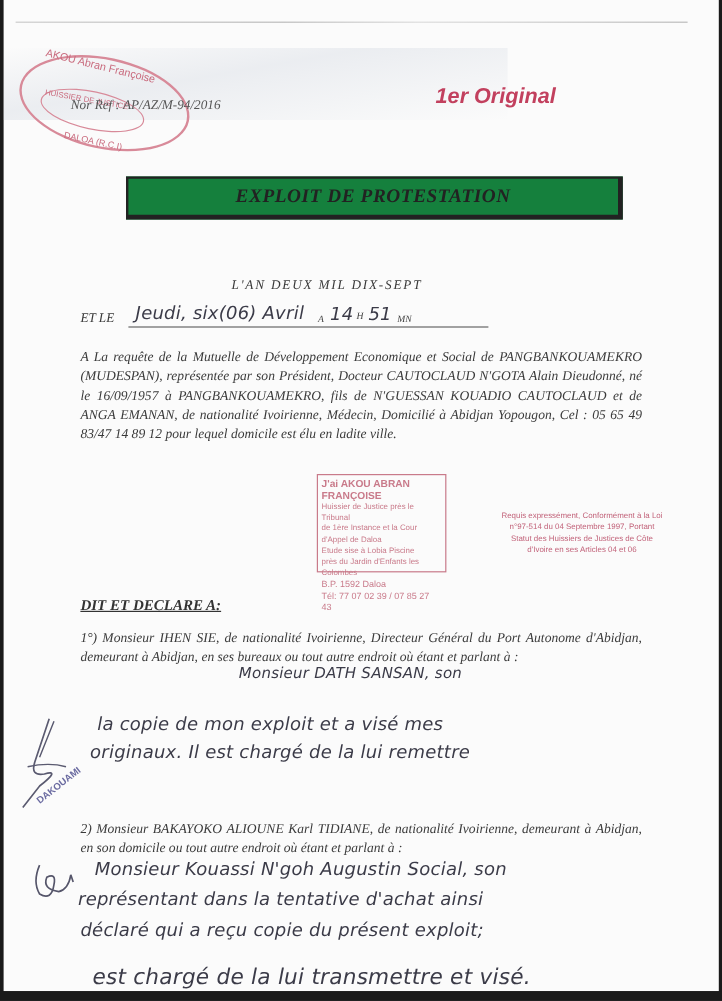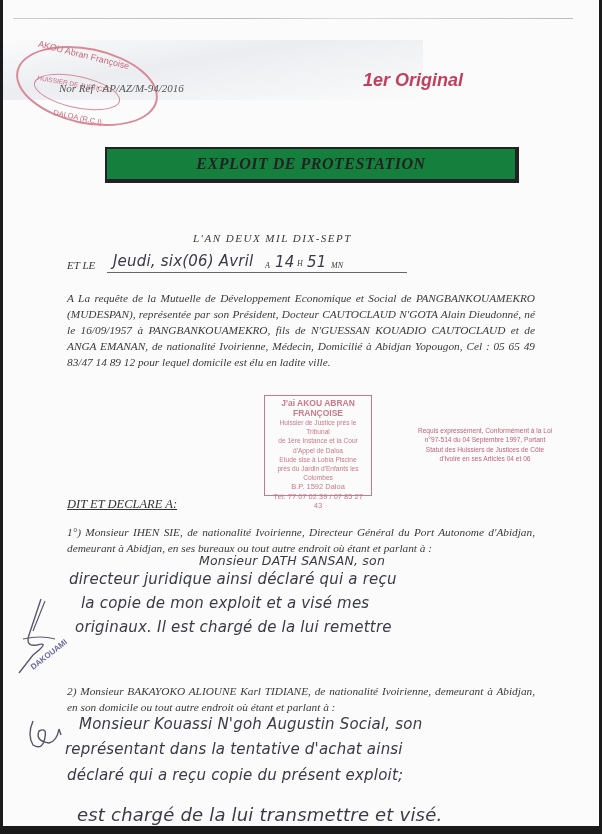--- a/index.html
+++ b/index.html
@@ -52,34 +52,34 @@
   .title-text { font-family: "Liberation Serif", serif; font-weight: bold; font-style: italic; font-size: 16px; color: #222; letter-spacing: 0.5px; }
 
   .lan { left: 190px; top: 232px; font-size: 11px; letter-spacing: 1.5px; }
   .etle { left: 64px; top: 259px; font-size: 11px; }
   .date-hand { left: 110px; top: 252px; font-size: 15px; }
   .date-line { position: absolute; left: 104px; top: 272px; width: 300px; height: 1px; background: #666; }
 
   .para { position: absolute; left: 64px; width: 468px; font-size: 11.3px; line-height: 16px; text-align: justify; }
 
   .box-stamp {
-    position: absolute; left: 261px; top: 395px; width: 108px; height: 101px;
+    position: absolute; left: 261px; top: 395px; width: 108px; height: 82px;
     border: 1.5px solid #c97a8a; padding: 2px 3px; box-sizing: border-box;
-    font-family: "Liberation Sans", sans-serif; color: #c97a8a; text-align: center;
+    font-family: "Liberation Sans", sans-serif; color: #c97a8a; 
     font-size: 6.6px; line-height: 9.2px;
   }
   .box-stamp .name { font-size: 8.5px; font-weight: bold; line-height: 10px; }
   .box-stamp .tel { font-size: 7.5px; }
   .legal-note {
     position: absolute; left: 414px; top: 426px; width: 136px;
     font-family: "Liberation Sans", sans-serif; color: #c2637a; text-align: center;
     font-size: 6.6px; line-height: 9.4px;
   }
 
-  .dit { left: 64px; top: 497px; font-size: 12.5px; font-weight: normal; font-style: italic; text-decoration: underline; color: #333; }
+  .dit { left: 64px; top: 497px; font-size: 12.5px; font-weight: bold; font-style: italic; text-decoration: underline; color: #333; }
 
   .sig1 {
     position: absolute; left: 8px; top: 595px; width: 60px; height: 80px;
   }
   .sig1-text { position: absolute; left: 24px; top: 650px; transform: rotate(-38deg); font-family: "Liberation Sans", sans-serif; font-size: 8px; color: #6a6aa0; font-weight: bold; }
   .sig2 { position: absolute; left: 22px; top: 715px; width: 40px; height: 40px; }
   .bottom-bar { position: absolute; left: 0; top: 826px; width: 602px; height: 8px; background: #1a1a1a; }
 </style>
 </head>
 <body>
@@ -122,21 +122,20 @@
     <div class="tel">B.P. 1592 Daloa</div>
     <div class="tel">Tél: 77 07 02 39 / 07 85 27 43</div>
   </div>
 
   <div class="legal-note">Requis expressément, Conformément à la Loi n°97-514 du 04 Septembre 1997, Portant Statut des Huissiers de Justices de Côte d'Ivoire en ses Articles 04 et 06</div>
 
   <div class="abs serif-it dit">DIT ET DECLARE A:</div>
 
   <div class="para serif-it" style="top:524px;">1°) Monsieur IHEN SIE, de nationalité Ivoirienne, Directeur Général du Port Autonome d'Abidjan, demeurant à Abidjan, en ses bureaux ou tout autre endroit où étant et parlant à :</div>
   <div class="abs hand" style="left:196px;top:553px;font-size:12.5px;">Monsieur DATH SANSAN, son</div>
-  <div class="abs hand" style="left:66px;top:570px;font-size:15px;">directeur juridique ainsi déclaré qui a reçu</div>
   <div class="abs hand" style="left:72px;top:618px;font-size:15px;">originaux. Il est chargé de la lui remettre</div>
   <div class="abs hand" style="left:78px;top:594px;font-size:15px;">la copie de mon exploit et a visé mes</div>
 
   <svg class="sig1" viewBox="0 0 60 80">
     <path d="M30 4 L18 40 Q14 52 26 50 Q40 46 22 60 L8 78" fill="none" stroke="#5a5a70" stroke-width="1.4"></path>
     <path d="M34 6 L22 36 M12 44 Q30 40 44 44" fill="none" stroke="#5a5a70" stroke-width="1.2"></path>
   </svg>
   <div class="sig1-text">DAKOUAMI</div>
 
   <div class="para serif-it" style="top:683px;">2) Monsieur BAKAYOKO ALIOUNE Karl TIDIANE, de nationalité Ivoirienne, demeurant à Abidjan, en son domicile ou tout autre endroit où étant et parlant à :</div>

